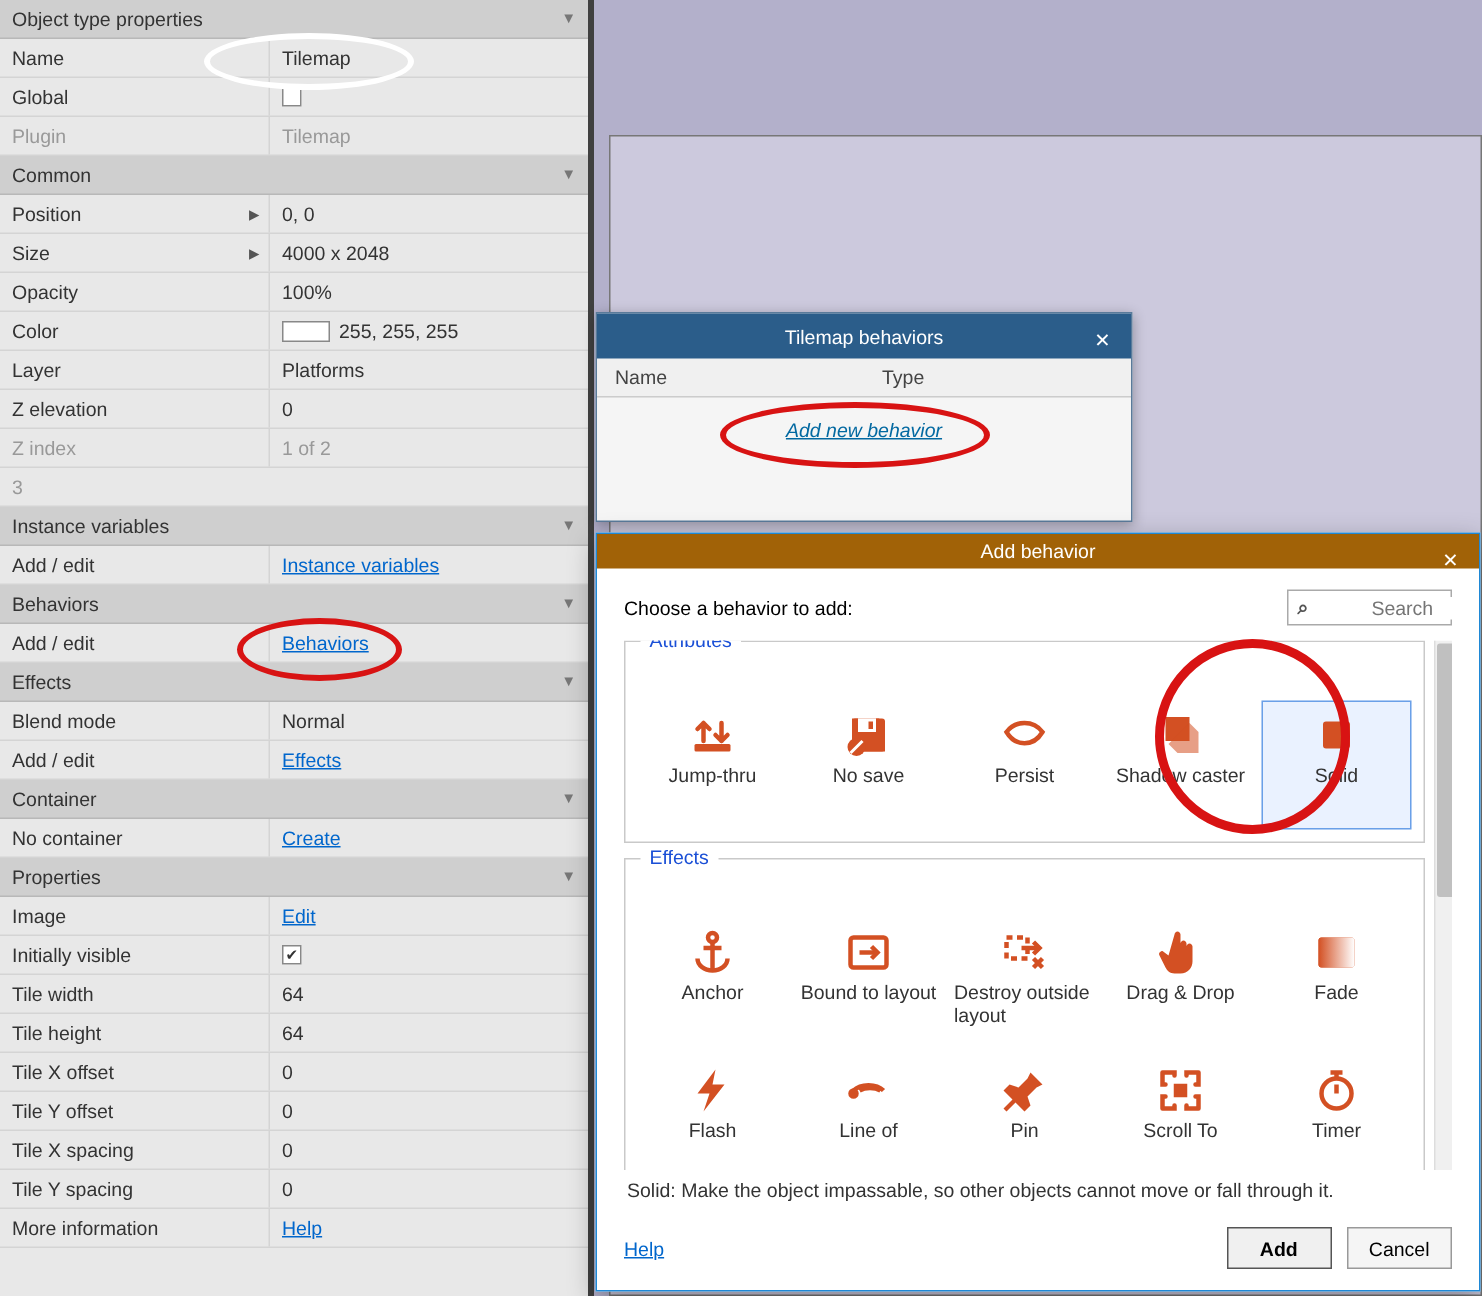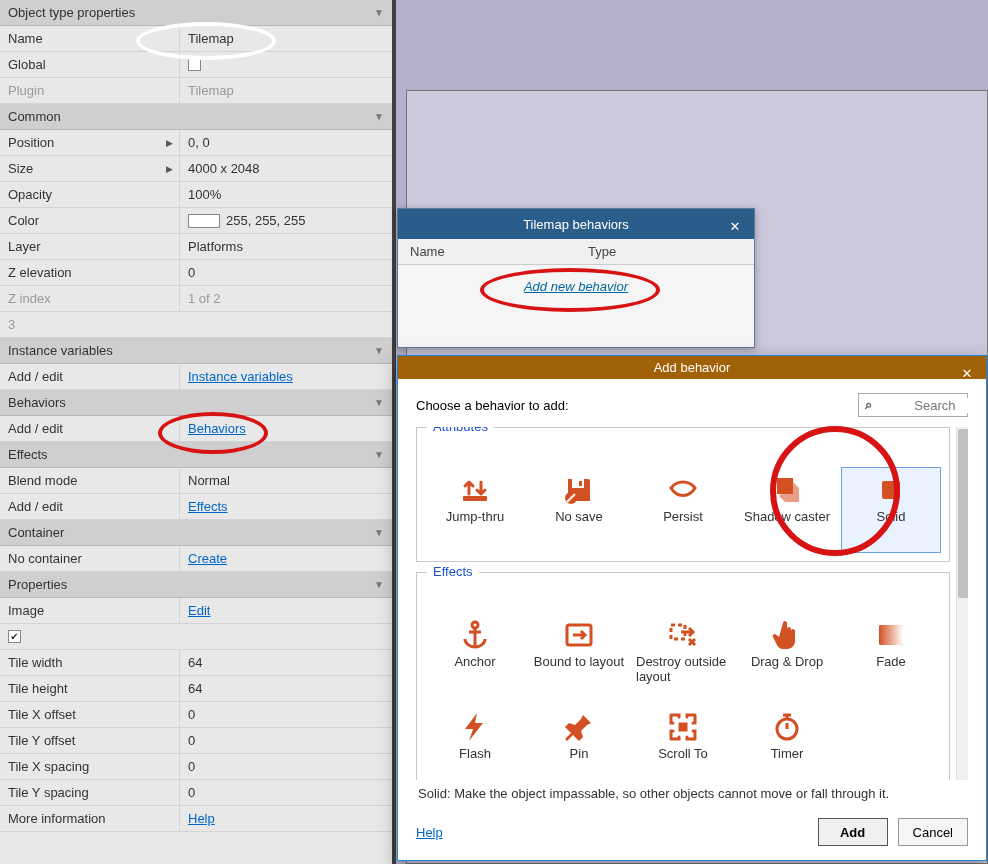--- a/index.html
+++ b/index.html
@@ -250,20 +250,21 @@
     <span>Properties</span>
     <span class="chev">▼</span>
   </div>
   <div class="prop-row">
     <div class="prop-label">Image</div>
     <div class="prop-value">
         <a class="link">Edit</a>
       </div>
   </div>
   <div class="prop-row">
+    <div class="prop-label">Initially visible</div>
     <div class="prop-value">
         <span class="checkbox checked"></span>
       </div>
   </div>
   <div class="prop-row">
     <div class="prop-label">Tile width</div>
     <div class="prop-value">64</div>
   </div>
   <div class="prop-row">
     <div class="prop-label">Tile height</div>
@@ -440,20 +441,30 @@
               <div class="behavior-item">
                 <div class="behavior-icon">
                   <svg width="32" height="32" viewBox="0 0 32 32" fill="currentColor">
                     <path d="M18 2 L6 18 h8 l-4 12 14-18 h-8 z"></path>
                   </svg>
                 </div>
                 <div class="behavior-label">Flash</div>
               </div>
               <div class="behavior-item">
                 <div class="behavior-icon">
+                  <svg width="32" height="32" viewBox="0 0 32 32" fill="none" stroke="currentColor" stroke-width="3">
+                    <path d="M6 16 a12 8 0 0 1 20 0"></path>
+                    <path d="M10 16 a10 6 0 0 1 14 0"></path>
+                    <circle cx="6" cy="18" r="2" fill="currentColor"></circle>
+                  </svg>
+                </div>
+                <div class="behavior-label">Line of</div>
+              </div>
+              <div class="behavior-item">
+                <div class="behavior-icon">
                   <svg width="32" height="32" viewBox="0 0 32 32" fill="currentColor">
                     <path d="M20 4 l8 8 -4 2 -6 6 2 6 -4 4 -6-6 -6 6 -2-2 6-6 -6-6 4-4 6 2 6-6 z"></path>
                   </svg>
                 </div>
                 <div class="behavior-label">Pin</div>
               </div>
               <div class="behavior-item">
                 <div class="behavior-icon">
                   <svg width="32" height="32" viewBox="0 0 32 32" fill="none" stroke="currentColor" stroke-width="3">
                     <path d="M4 4 h8 v2 M4 4 v8 h2 M28 4 h-8 v2 M28 4 v8 h-2 M4 28 h8 v-2 M4 28 v-8 h2 M28 28 h-8 v-2 M28 28 v-8 h-2" stroke-linecap="round"></path>

